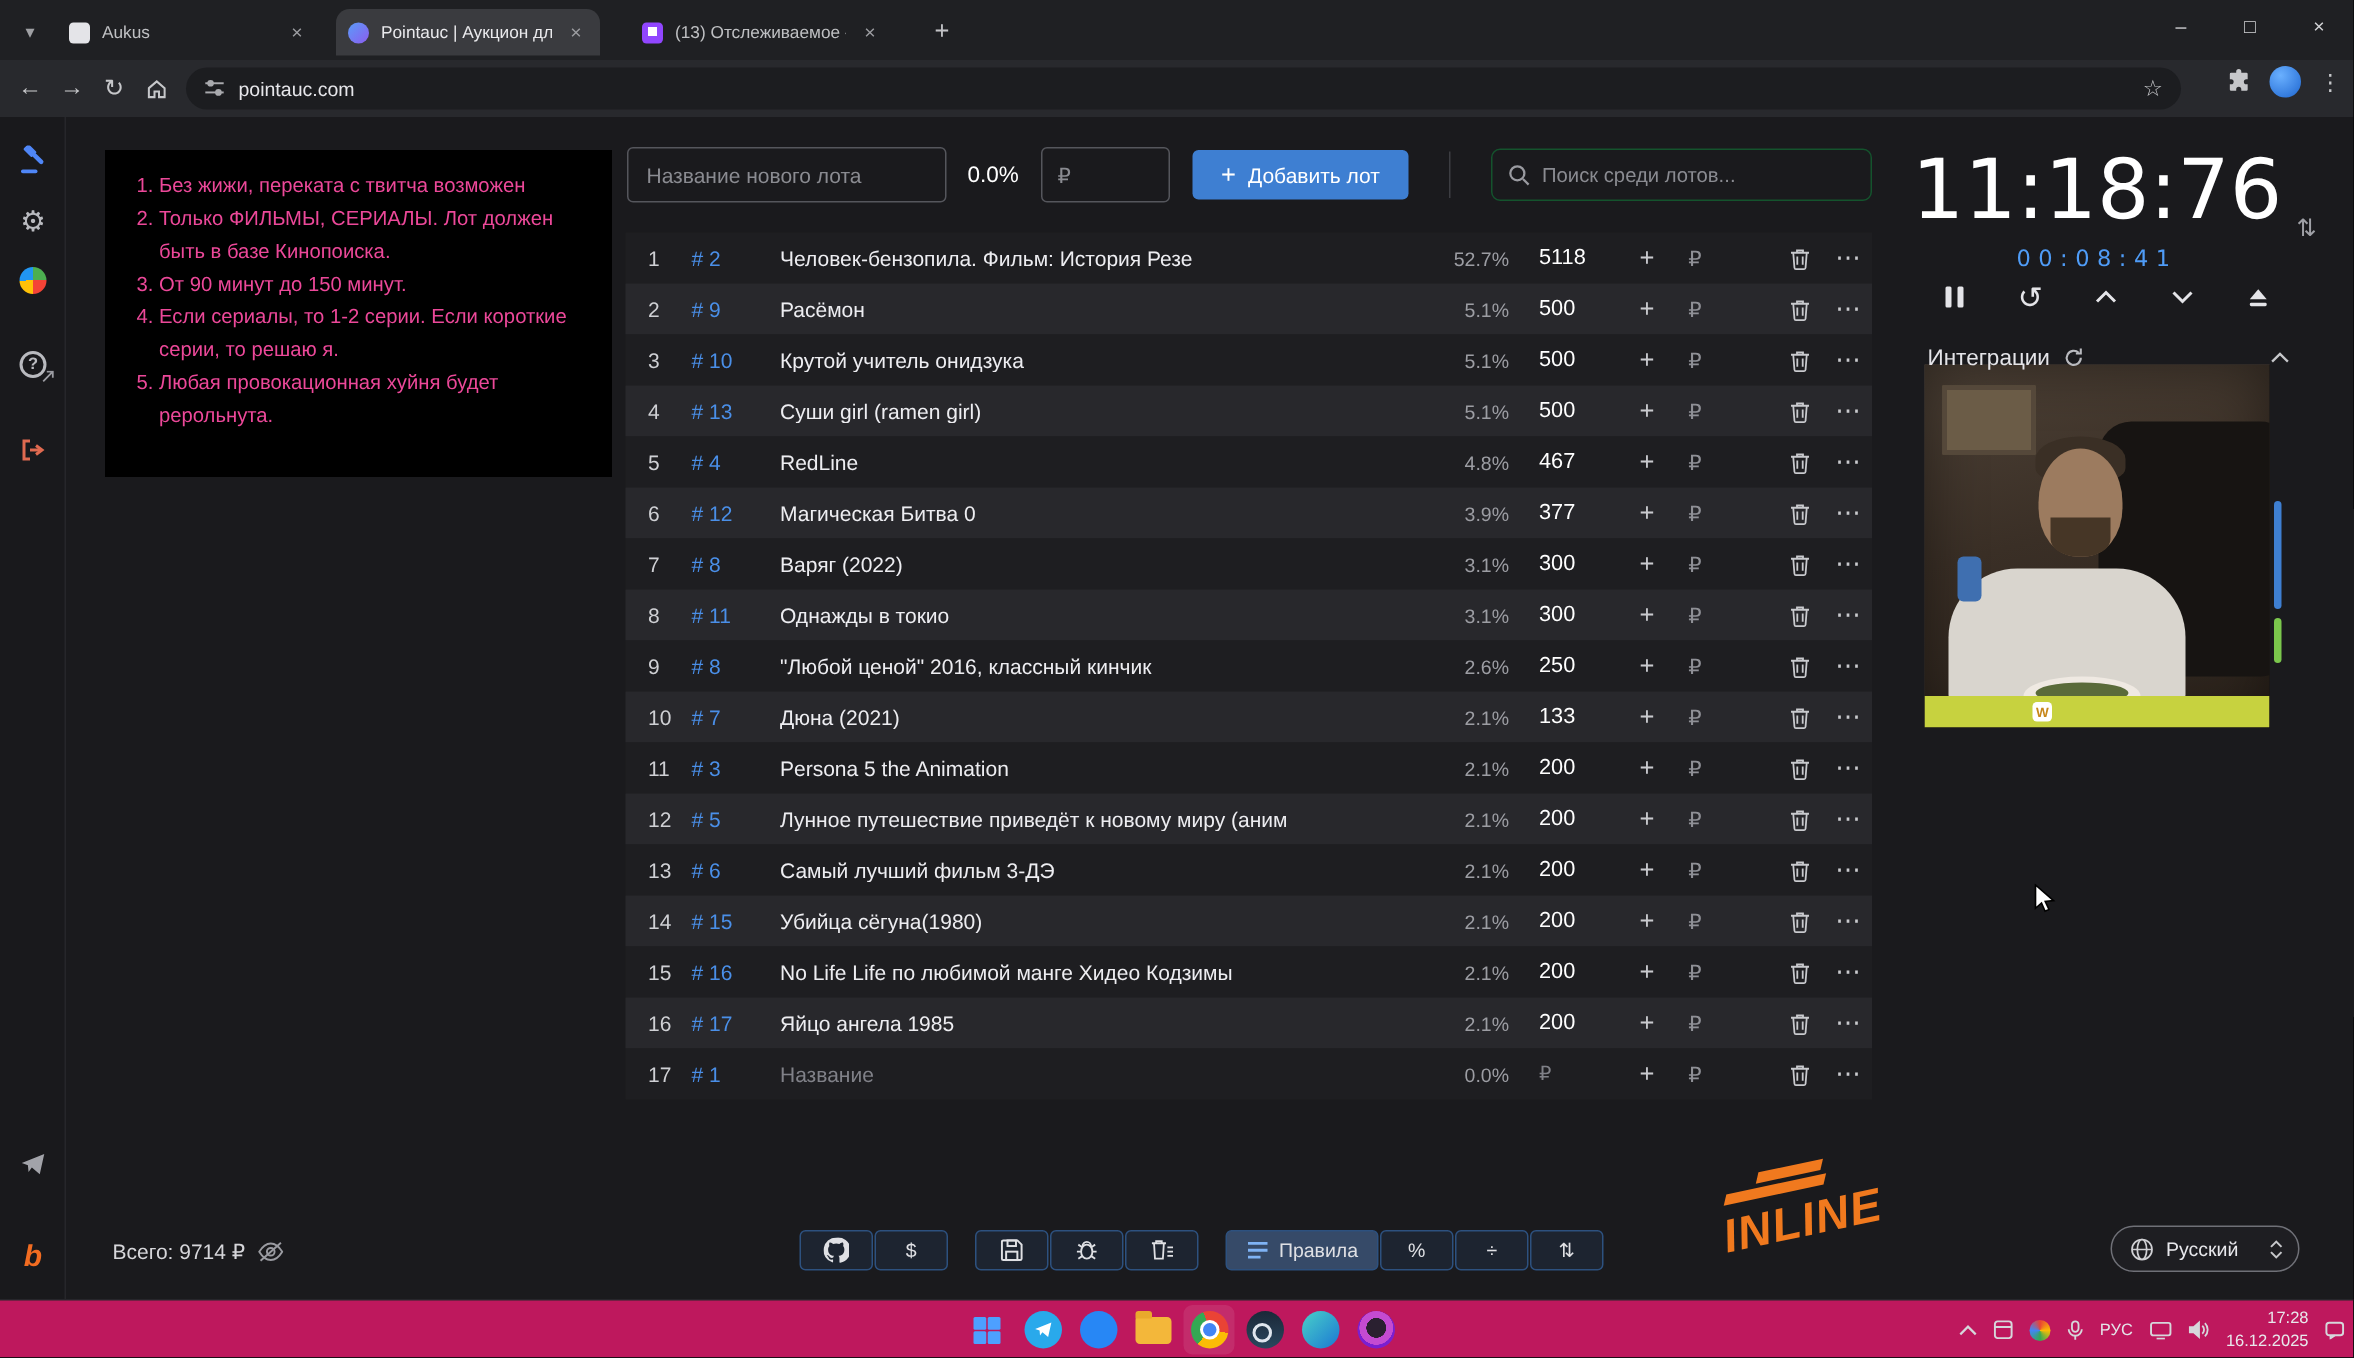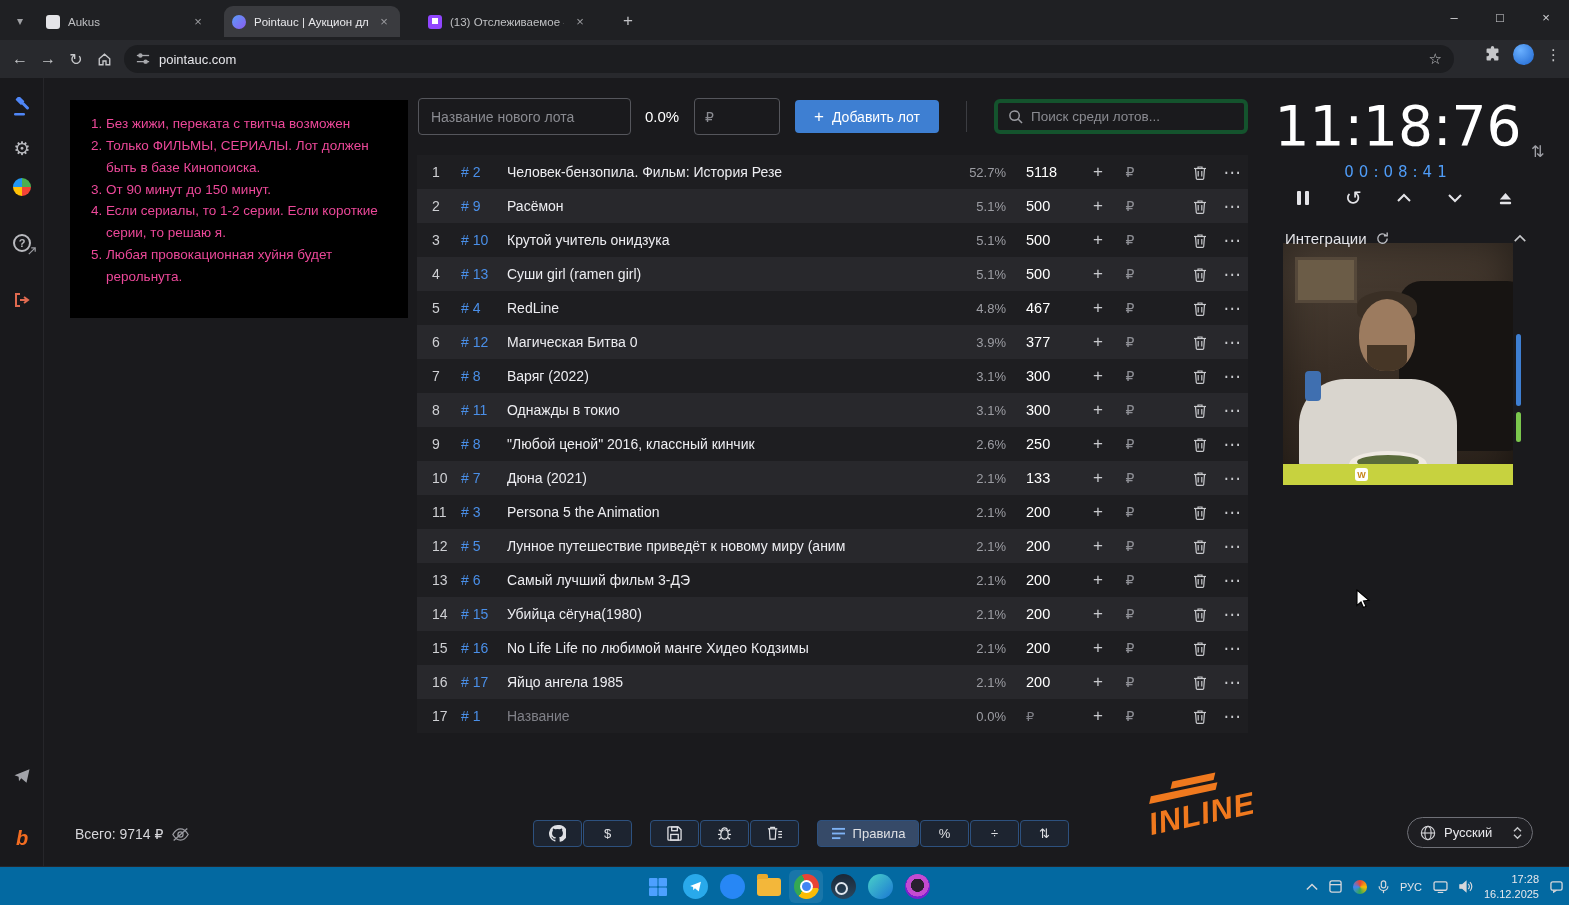--- a/index.html
+++ b/index.html
@@ -62,32 +62,32 @@
   
   .new-lot-input { position:absolute; left:418px; top:98px; width:213px; height:37px; background:transparent;
     border:1px solid #55565c; border-radius:4px; color:#e8e8ec; padding:0 12px; font-size:14px; }
   .percent-label { position:absolute; left:645px; top:98px; height:37px; line-height:37px; font-size:15px; color:#fff; }
   .amount-input { position:absolute; left:694px; top:98px; width:86px; height:37px; background:transparent;
     border:1px solid #55565c; border-radius:4px; color:#e8e8ec; padding:0 10px; font-size:14px; }
   .add-lot-btn { position:absolute; left:795px; top:100px; width:144px; height:33px; background:#3e7fd2; border:none;
     border-radius:4px; color:#fff; font-size:14px; display:flex; align-items:center; justify-content:center; gap:8px;
     overflow:hidden; white-space:nowrap; }
   .controls-divider { position:absolute; left:966px; top:101px; width:1px; height:31px; background:#3c3d42; }
-  .search-box { position:absolute; left:994px; top:99px; width:254px; height:35px; border:4px solid #14532d;
+  .search-box { position:absolute; left:994px; top:99px; width:254px; height:35px; border:1px solid #14532d;
     border-radius:6px; display:flex; align-items:center; padding:0 10px; gap:8px; }
   .search-input { flex:1; background:transparent; border:none; color:#e8e8ec; font-size:13.5px; min-width:0; }
 
   
   .lot-table { position:absolute; left:417px; top:155px; width:831px; }
   .lot-row { display:flex; align-items:center; height:34px; font-size:14px; }
   .lot-row:nth-child(odd) { background:#1e1e21; }
   .lot-row:nth-child(even) { background:#28282c; }
   .pos { width:34px; padding-left:15px; color:#cfd0d4; flex-shrink:0; }
   .lot-id { width:56px; padding-left:10px; color:#4a8fe8; flex-shrink:0; }
-  .lot-name { flex:1; overflow:hidden; white-space:nowrap; color:#ededf1; padding-right:10px; }
+  .lot-name { flex:1; overflow:hidden; white-space:nowrap; color:#ededf1; padding-right:10px;margin-left:13px; }
   .lot-percent { width:58px; text-align:right; color:#9c9da3; font-size:13px; flex-shrink:0; }
   .lot-amount { width:76px; padding-left:20px; color:#fff; flex-shrink:0; font-size:14.5px; }
   .row-actions { display:flex; align-items:center; flex-shrink:0; }
   .row-btn { width:32px; height:34px; background:none; border:none; color:#c9cace; display:flex; align-items:center;
     justify-content:center; font-size:17px; }
   .row-btn.ruble { color:#8f9096; font-size:14px; }
   .row-btn.more { font-size:17px; }
   .row-gap { width:38px; }
   .lot-row.muted .lot-name { color:#808188; }
   .lot-row.muted .lot-amount { color:#808188; font-size:13px; }
@@ -136,21 +136,21 @@
   .v-bowl { position:absolute; left:66px; bottom:8px; width:78px; height:26px; background:#efe9e2; border-radius:50%; overflow:hidden; }
   .v-bowl::after { content:""; position:absolute; left:8px; top:4px; right:8px; bottom:8px; background:#5a6b3a; border-radius:50%; }
   .v-banner { position:absolute; left:0; right:0; bottom:0; height:21px; background:#c7d23f; display:flex;
     align-items:center; padding-left:72px; }
   .v-banner-icon { width:13px; height:13px; background:#fff; border-radius:3px; display:flex; align-items:center;
     justify-content:center; font-size:9px; font-weight:bold; color:#c7871b; }
   .pill-blue { position:absolute; left:1516px; top:334px; width:5px; height:72px; background:#3e7fd2; border-radius:3px; z-index:4; }
   .pill-green { position:absolute; left:1516px; top:412px; width:5px; height:30px; background:#7bc74d; border-radius:3px; z-index:4; }
 
   
-  .taskbar { position:absolute; left:0; bottom:0; width:100%; height:39px; background:#0369a1;
+  .taskbar { position:absolute; left:0; bottom:0; width:100%; height:39px; background:#be185d;
     border-top:1px solid #26262b; z-index:6; }
   .tb-center { position:absolute; left:641px; top:3px; display:flex; gap:3px; align-items:center; }
   .tb-slot { width:34px; height:33px; border-radius:6px; display:flex; align-items:center; justify-content:center;
     background:none; border:none; }
   .tb-slot.active { background:rgba(255,255,255,.09); }
   .circle-icon { width:25px; height:25px; border-radius:50%; }
   .tg-circle { background:#29a9eb; display:flex; align-items:center; justify-content:center; }
   .blue-circle { background:#2787f5; }
   .folder-icon { width:24px; height:18px; background:#f3b73a; border-radius:2px 3px 3px 3px; position:relative; }
   .folder-icon::before { content:""; position:absolute; left:0; top:-4px; width:11px; height:5px; background:#e9a92c;

